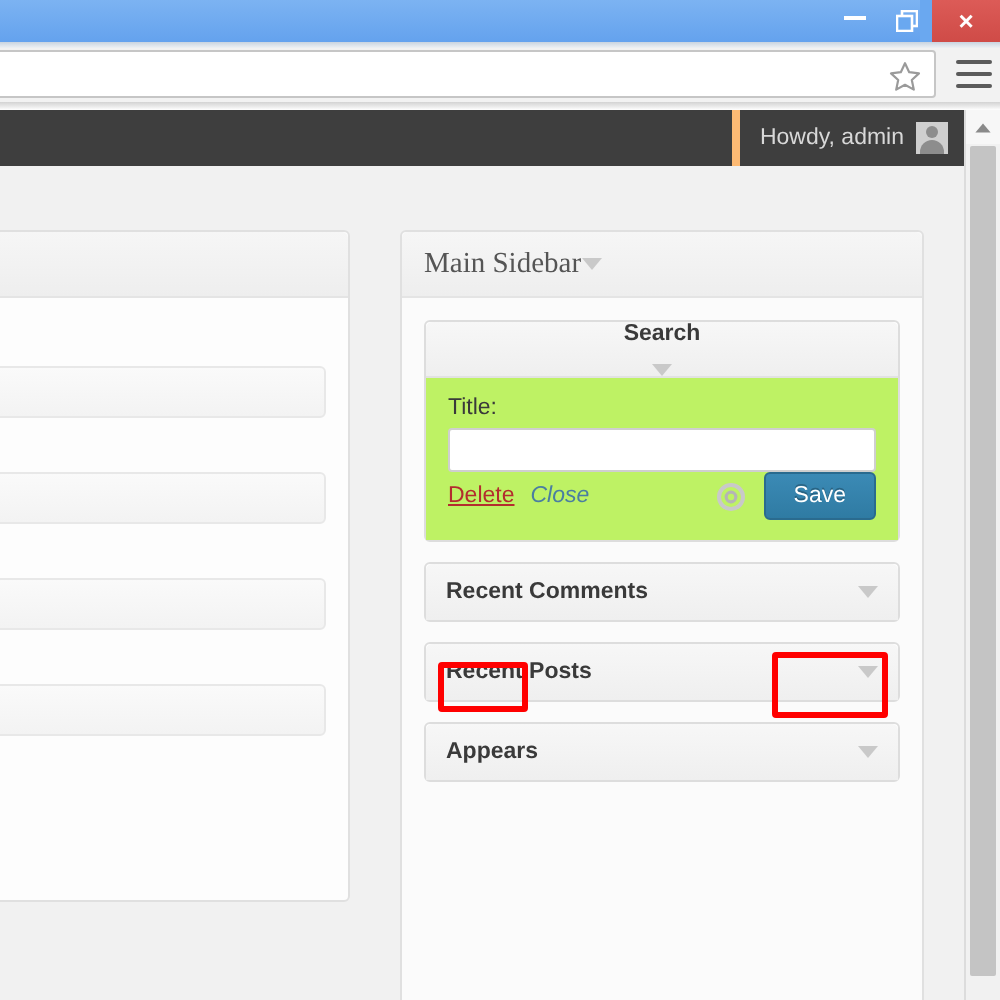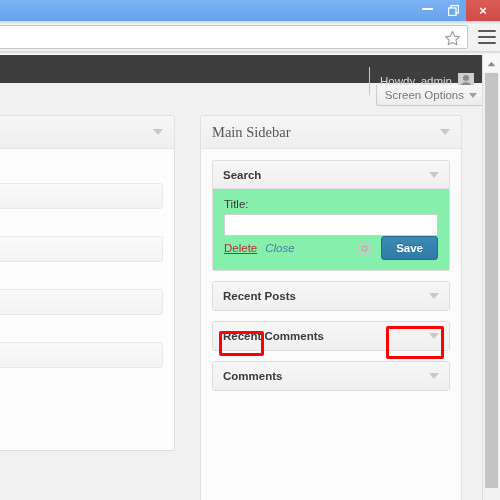--- a/index.html
+++ b/index.html
@@ -69,24 +69,24 @@
     position:absolute; left:0; top:55px; width:500px; height:445px;
     background:#f1f1f1; overflow:hidden;
   }
 
   
   #wp-adminbar {
     position:absolute; left:0; top:0; width:482px; height:28px;
     background:#3e3e3e;
   }
   #howdy {
-    position:absolute; right:0; top:12px; height:28px;
+    position:absolute; right:0; top:0; height:28px;
     display:flex; align-items:center; gap:6px;
     padding:0 8px 0 10px;
-    border-left:1px solid #fdba74;
+    border-left:4px solid #fdba74;
     color:#d8d8d8; font-size:11.5px;
   }
   #avatar {
     width:16px; height:16px; background:#cfcfcf; position:relative;
     overflow:hidden; flex:0 0 auto;
   }
   #avatar::before {
     content:""; position:absolute; left:5px; top:2px;
     width:6px; height:6px; border-radius:50%; background:#8d8d8d;
   }
@@ -124,21 +124,20 @@
     border-radius:3px;
   }
 
   
   #left-panel {
     left:-105px; top:5px; width:280px; height:336px;
     background:#fdfdfd;
   }
   .panel-head {
     height:33px; display:flex; align-items:center;
-    justify-content:space-between;
     padding:0 11px;
     background:linear-gradient(180deg,#f6f6f6 0%,#eeeeee 100%);
     border-bottom:1px solid #e4e4e4;
     border-radius:3px 3px 0 0;
   }
   .panel-head .title {
     font-family:"Liberation Serif", serif;
     font-size:14.5px; color:#555555;
   }
   .caret {
@@ -175,23 +174,23 @@
   .widget {
     border:1px solid #dddddd; border-radius:3px; margin-bottom:10px;
     background:#ffffff;
   }
   .widget-head {
     height:28px; display:flex; align-items:center;
     justify-content:space-between; padding:0 10px;
     background:linear-gradient(180deg,#f7f7f7 0%,#efefef 100%);
     border-radius:3px 3px 0 0;
   }
-  .widget-open > .widget-head { border-bottom:1px solid #e2e2e2; }
+  .widget-open > .widget-head { border-bottom:1px solid #e2e2e2;flex-direction:column; }
   .widget-title { font-size:11.5px; font-weight:bold; color:#3a3a3a; }
-  .widget-inner { padding:9px 11px 10px; background:#86efac; }
+  .widget-inner { padding:9px 11px 10px; background:#bef264; }
   .field-label { font-size:11.5px; color:#3a3a3a; display:block; margin-bottom:4px; }
   .text-input {
     width:100%; height:22px;
     border:1px solid #cfcfcf; border-radius:2px;
     background:#ffffff; font-size:11.5px; padding:0 5px;
     color:#333333; font-family:"Liberation Sans", sans-serif;
   }
   .widget-actions {
     display:flex; align-items:center; height:24px;
   }
@@ -202,21 +201,21 @@
   .link-close {
     color:#4a7ea1; font-size:11.5px; margin-left:8px; cursor:pointer;font-style:italic;
   }
   .spacer { flex:1; }
   #spinner { width:15px; height:15px; margin-right:9px; }
   .btn-save {
     height:24px; padding:0 14px;
     display:flex; align-items:center; justify-content:center;
     background:linear-gradient(180deg,#3b8ab5 0%,#2f7ba3 100%);
     border:1px solid #2a6b8f; border-radius:3px;
-    color:#ffffff; font-size:11.5px; font-weight:bold;
+    color:#ffffff; font-size:11.5px; font-weight:normal;
     text-shadow:0 -1px 0 rgba(0,0,0,.25); cursor:pointer;text-align:right;
   }
 
   
   .hl {
     position:absolute; border:3px solid #ff0000; border-radius:2px;
     pointer-events:none;
   }
   #hl-delete { left:219px; top:331px; width:45px; height:25px; }
   #hl-save   { left:386px; top:326px; width:58px; height:33px; }
@@ -278,24 +277,20 @@
   <div id="viewport">
 
     <div id="wp-adminbar">
       <div id="howdy">
         <span>Howdy, admin</span>
         <span id="avatar"></span>
       </div>
     </div>
 
     <div id="screen-meta">
-      <div class="meta-btn">
-        <span>Screen Options</span>
-        <span class="caret-sm"></span>
-      </div>
     </div>
 
     <div id="content">
 
       <div id="left-panel" class="panel">
         <div class="panel-head">
           <span class="title"></span>
           <span class="caret"></span>
         </div>
         <div class="panel-body">
@@ -340,35 +335,35 @@
                     <circle cx="7.5" cy="7.5" r="2.4" fill="none" stroke="#b5b5b5" stroke-width="1.6"></circle>
                   </svg>
                 </span>
                 <span class="btn-save">Save</span>
               </div>
             </div>
           </div>
 
           <div class="widget">
             <div class="widget-head">
+              <span class="widget-title">Recent Comments</span>
+              <span class="caret"></span>
+            </div>
+          </div>
+
+          <div class="widget">
+            <div class="widget-head">
               <span class="widget-title">Recent Posts</span>
               <span class="caret"></span>
             </div>
           </div>
 
           <div class="widget">
             <div class="widget-head">
-              <span class="widget-title">Recent Comments</span>
-              <span class="caret"></span>
-            </div>
-          </div>
-
-          <div class="widget">
-            <div class="widget-head">
-              <span class="widget-title">Comments</span>
+              <span class="widget-title">Appears</span>
               <span class="caret"></span>
             </div>
           </div>
 
         </div>
       </div>
 
     </div>
   </div>
 

